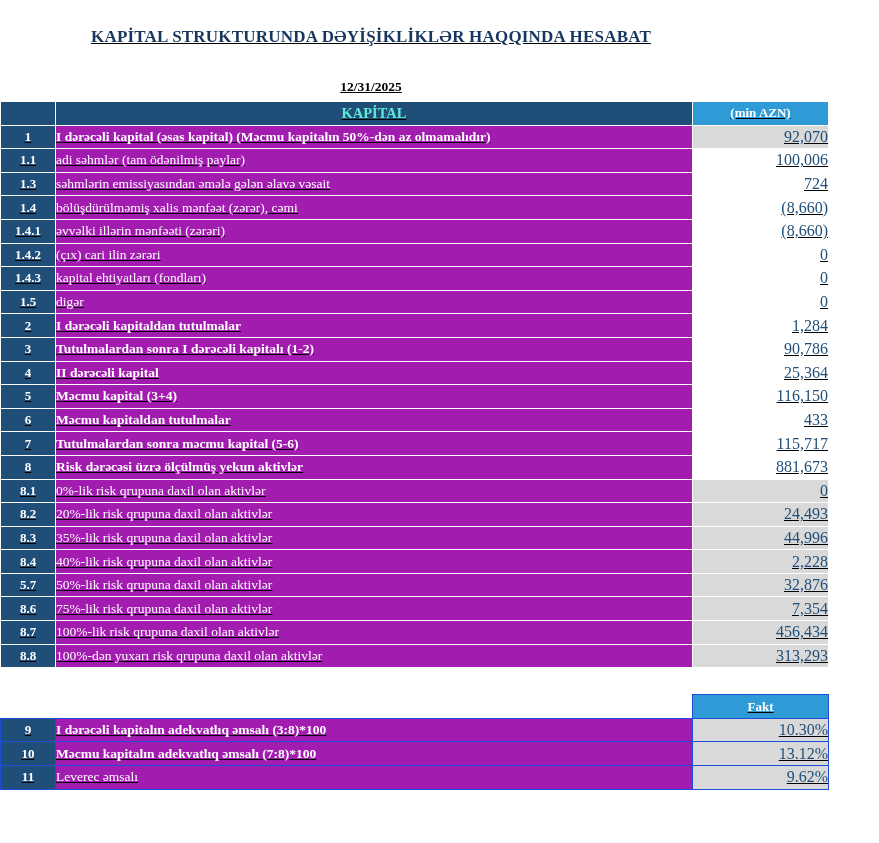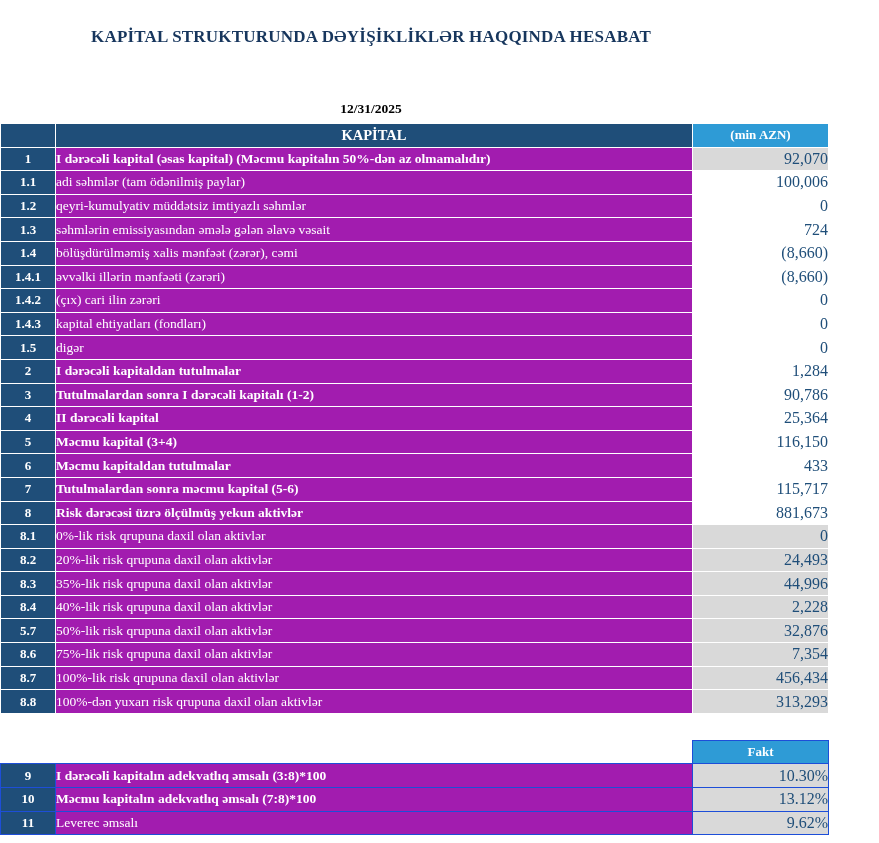--- a/index.html
+++ b/index.html
@@ -11,37 +11,38 @@
     width: 879px;
     height: 843px;
     font-family: "Liberation Serif", serif;
     color: #000000;
     overflow: hidden;
   }
   .page {
     position: relative;
     width: 742px;
     height: 843px;
+    text-decoration: underline;
   }
   .report-title {
     text-align: center;
     font-family: "Liberation Serif", serif;
     font-weight: bold;
     font-size: 17px;
     color: #17365d;
     letter-spacing: 0.2px;
     padding-top: 27px;
   }
   .date-line {
     text-align: center;
     font-family: "Liberation Serif", serif;
     font-weight: bold;
     font-size: 13.5px;
     color: #000000;
-    margin-top: 54px;
+    margin-top: 32px;
     margin-bottom: 6px;
   }
   table.main {
     border-collapse: collapse;
     width: 828px;
     margin: 0 auto;
     table-layout: fixed;
   }
   table.main td, table.main th {
     border: 1px solid #ffffff;
@@ -52,21 +53,21 @@
   .col-num { width: 55px; }
   .col-label { width: 637px; }
   .col-val { width: 136px; }
 
   .hdr-blank {
     background: #1f4e79;
     border: 1px solid #ffffff;
   }
   .hdr-kapital {
     background: #1f4e79;
-    color: #ffffff;
+    color: #5eead4;
     font-weight: bold;
     font-size: 14.5px;
     text-align: center;
   }
   .hdr-azn {
     background: #2e9bd6;
     color: #ffffff;
     font-weight: bold;
     font-size: 13px;
     text-align: center;
@@ -153,25 +154,20 @@
         <td class="num-cell">1</td>
         <td class="label-cell">I dərəcəli kapital (əsas kapital) (Məcmu kapitalın 50%-dən az olmamalıdır)</td>
         <td class="val-cell val-grey">92,070</td>
       </tr>
       <tr>
         <td class="num-cell">1.1</td>
         <td class="label-cell normal">adi səhmlər (tam ödənilmiş paylar)</td>
         <td class="val-cell val-white">100,006</td>
       </tr>
       <tr>
-        <td class="num-cell">1.2</td>
-        <td class="label-cell normal">qeyri-kumulyativ müddətsiz imtiyazlı səhmlər</td>
-        <td class="val-cell val-white">0</td>
-      </tr>
-      <tr>
         <td class="num-cell">1.3</td>
         <td class="label-cell normal">səhmlərin emissiyasından əmələ gələn  əlavə vəsait</td>
         <td class="val-cell val-white">724</td>
       </tr>
       <tr>
         <td class="num-cell">1.4</td>
         <td class="label-cell normal">bölüşdürülməmiş xalis mənfəət (zərər), cəmi</td>
         <td class="val-cell val-white">(8,660)</td>
       </tr>
       <tr>

